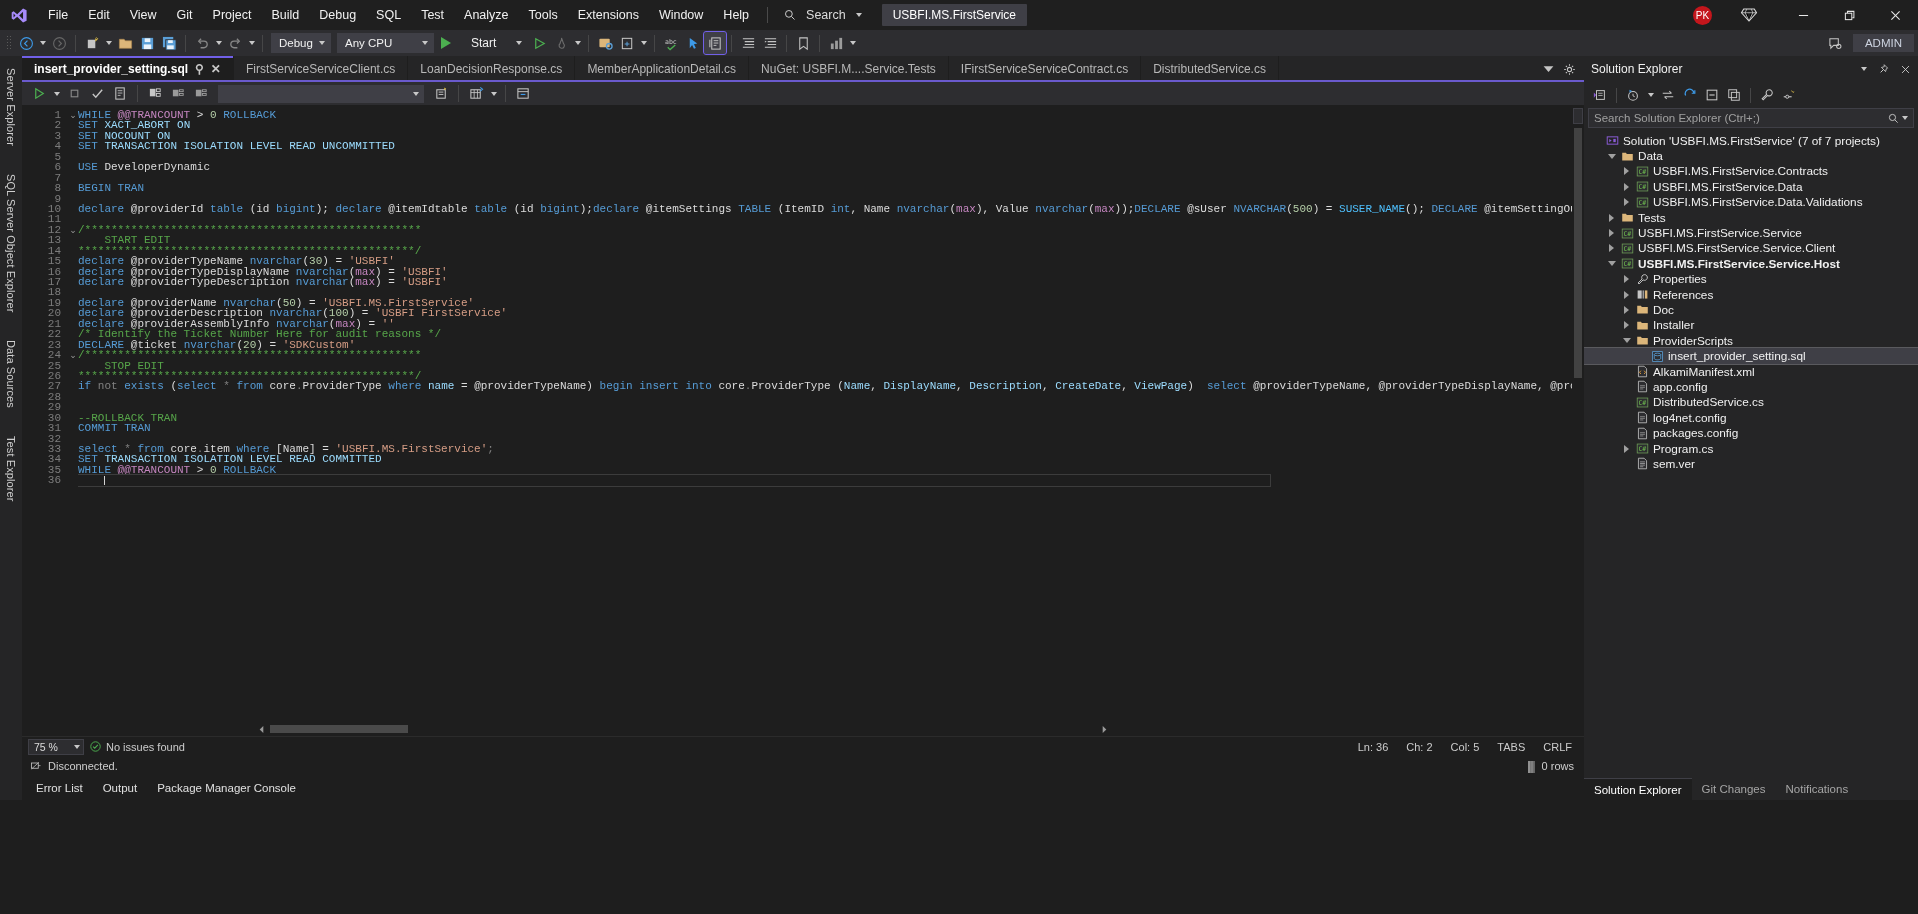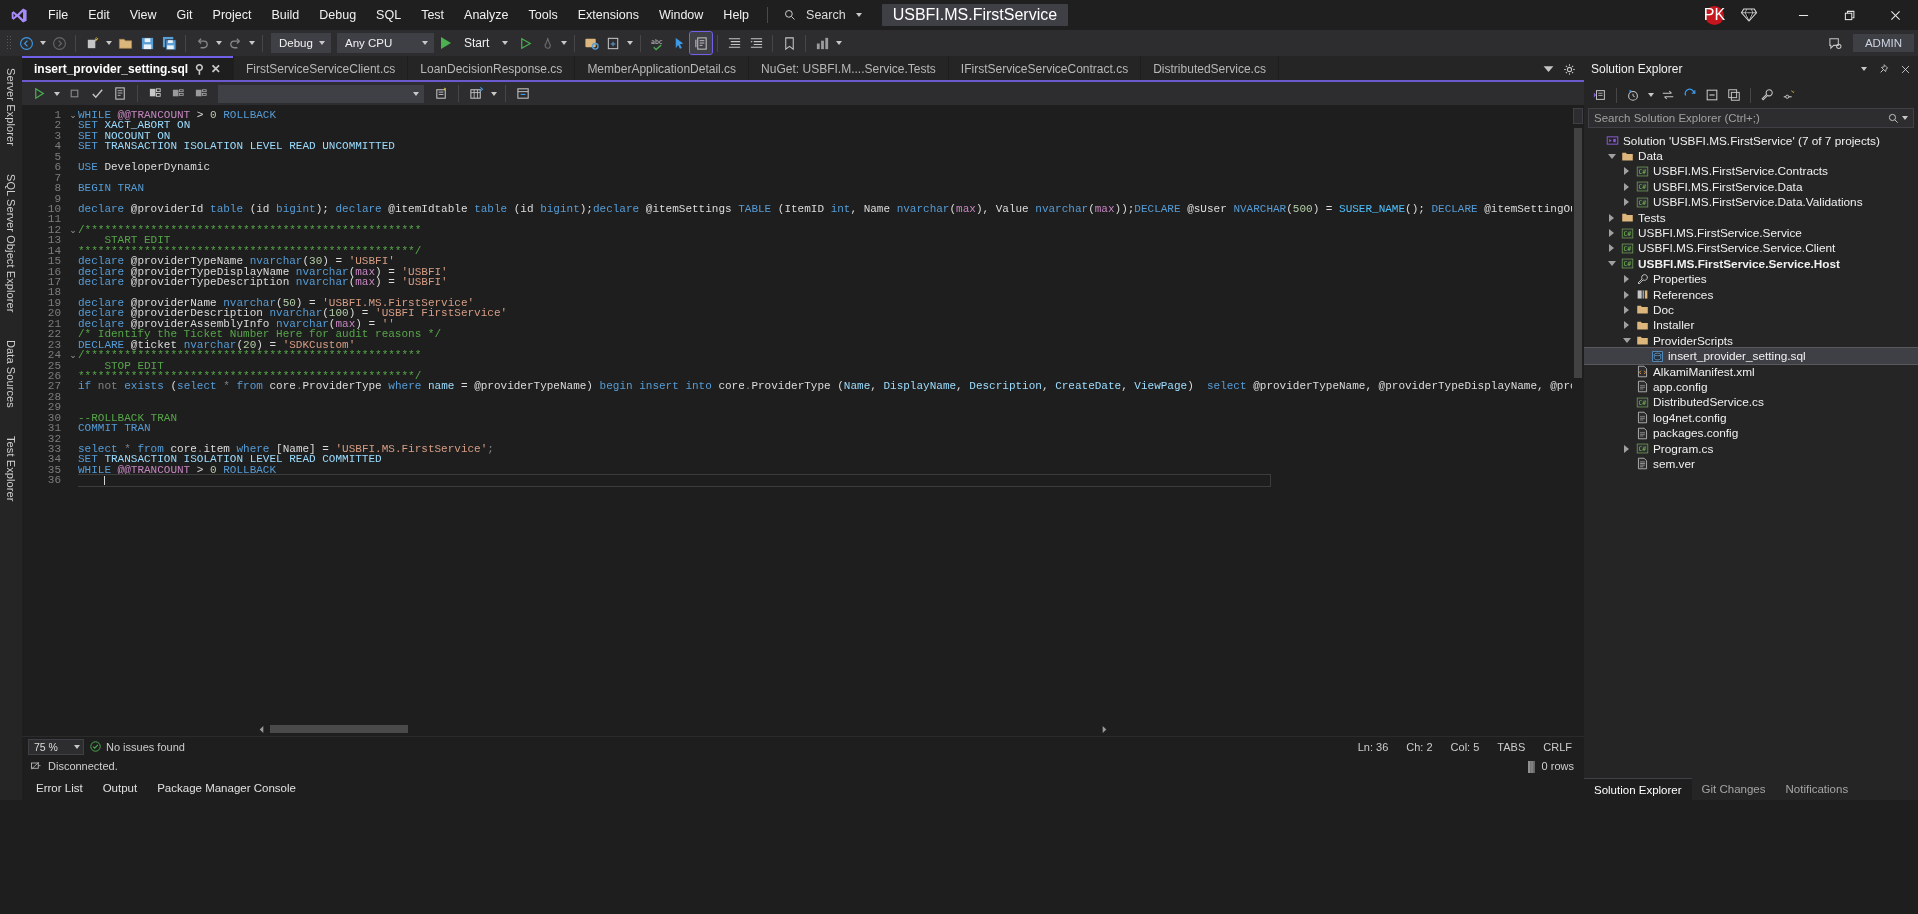--- a/index.html
+++ b/index.html
@@ -24,26 +24,26 @@
     padding: 0 10px; height: 30px; line-height: 30px; font-size: 12.5px; color: #f1f1f1;
     white-space: nowrap; cursor: default;
   }
   .menu-sep { width: 1px; height: 16px; background: #4a4a4a; margin: 0 8px; }
   .search-box { display: flex; align-items: center; gap: 10px; padding: 0 8px; height: 22px; cursor: text; }
   .search-box .mag { width: 12px; height: 12px; }
   .search-box span { font-size: 12.5px; color: #dcdcdc; }
   .caret-dn { width: 0; height: 0; border-left: 3.5px solid transparent; border-right: 3.5px solid transparent; border-top: 4px solid #c8c8c8; }
   .sln-chip {
     background: #3f3f46; height: 22px; display: flex; align-items: center; padding: 0 11px;
-    font-size: 16px; margin-left: 12px; color: #ffffff; border-radius: 1px;
+    font-size: 12px; margin-left: 12px; color: #ffffff; border-radius: 1px;
   }
   .title-right { position: absolute; right: 0; top: 0; height: 30px; display: flex; align-items: center; }
   .avatar {
     width: 19px; height: 19px; border-radius: 50%; background: #c4161c; color: #fff;
-    font-size: 16px; display: flex; align-items: center; justify-content: center; margin-right: 16px;
+    font-size: 10px; display: flex; align-items: center; justify-content: center; margin-right: 28px;
     letter-spacing: .2px;
   }
   .diamond-ic { width: 18px; height: 18px; margin-right: 22px; }
   .win-btn { width: 46px; height: 30px; display: flex; align-items: center; justify-content: center; }
   .win-btn svg { width: 11px; height: 11px; }
 
   
   .toolbar {
     height: 26px; flex: 0 0 26px; background: #2d2d30; display: flex; align-items: center;
     padding-left: 6px; position: relative;
@@ -56,21 +56,21 @@
   .tb-btn svg { width: 15px; height: 15px; }
   .tb-sep { width: 1px; height: 17px; background: #464647; margin: 0 5px; }
   .tb-drop { width: 11px; height: 22px; display: flex; align-items: center; justify-content: center; }
   .combo {
     height: 20px; background: #3f3f46; border: 1px solid #3f3f46; display: flex;
     align-items: center; justify-content: space-between; padding: 0 5px 0 7px;
     font-size: 11.5px; color: #f1f1f1; margin: 0 3px;
   }
   .combo.debug { width: 60px; }
   .combo.cpu { width: 97px; }
-  .start-btn { display: flex; align-items: center; gap: 13px; padding: 0 6px 0 4px; height: 22px; }
+  .start-btn { display: flex; align-items: center; gap: 20px; padding: 0 6px 0 4px; height: 22px; }
   .start-btn span { font-size: 12px; color: #f1f1f1; }
   .play-tri { width: 0; height: 0; border-top: 6px solid transparent; border-bottom: 6px solid transparent; border-left: 10px solid #4caf50; }
   .toolbar-right { position: absolute; right: 4px; top: 0; height: 26px; display: flex; align-items: center; }
   .admin-chip { background: #3f3f46; color: #cdd3e0; font-size: 11.5px; padding: 3px 12px; margin-left: 6px; }
 
   
   .main { flex: 1; display: flex; min-height: 0; }
 
   
   .leftrail {

